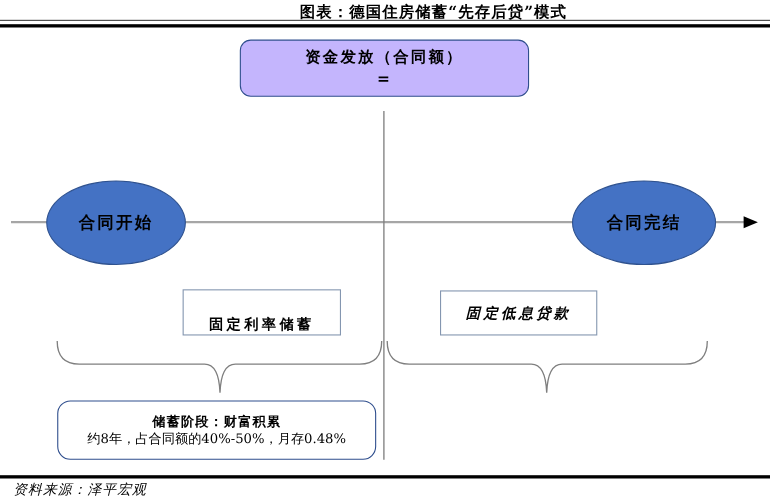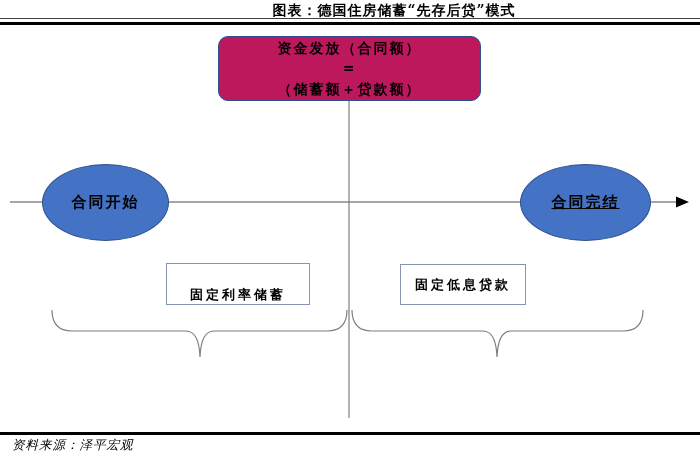--- a/index.html
+++ b/index.html
@@ -30,54 +30,54 @@
     left: 12px; top: 437px;
     font-size: 12.5px;
     font-style: italic;
     letter-spacing: 1px;
   }
   svg.lines { position: absolute; left: 0; top: 0; z-index: 1; }
 
   .topbox {
     position: absolute;
     left: 218px; top: 36px;
-    width: 263px; height: 65px;
-    background: #be185d;
+    width: 263px; height: 52px;
+    background: #c4b5fd;
     border: 1.6px solid #2F4E8D;
     border-radius: 10px;
     z-index: 2;
     display: flex; flex-direction: column;
     justify-content: center; align-items: center;
     font-size: 14px; font-weight: bold;
     letter-spacing: 2px; line-height: 1.45;
     box-sizing: border-box;
   }
   .ellipse {
     position: absolute; z-index: 2;
     border-radius: 50%;
     background: #4472C4;
     border: 1.6px solid #2F528F;
     display: flex; align-items: center; justify-content: center;
     color: #000000;
     font-size: 15px; font-weight: bold; letter-spacing: 2px;
     box-sizing: border-box;
   }
   .ellipse.start { left: 42px;  top: 164px; width: 127px; height: 77px; }
-  .ellipse.end   { left: 520px; top: 164px; width: 131px; height: 77px; text-decoration: underline; }
+  .ellipse.end   { left: 520px; top: 164px; width: 131px; height: 77px; }
 
   .phasebox {
     position: absolute; z-index: 2;
     background: #ffffff;
     border: 1.4px solid #8496B0;
     display: flex; align-items: center; justify-content: center;
     font-size: 13px; font-weight: bold; letter-spacing: 3px;
     box-sizing: border-box;
   }
   .phasebox.save { left: 166px; top: 263px; width: 144px; height: 42px; align-items: flex-end; }
-  .phasebox.loan { left: 400px; top: 264px; width: 126px; height: 41px; }
+  .phasebox.loan { left: 400px; top: 264px; width: 143px; height: 41px; font-style: italic; }
 
   .detailbox {
     position: absolute; z-index: 2;
     background: #ffffff;
     border: 1.5px solid #2F4E8D;
     border-radius: 12px;
     display: flex; flex-direction: column;
     justify-content: center; align-items: center;
     text-align: center;
     font-size: 12px; line-height: 1.35;
@@ -105,34 +105,37 @@
     <line x1="349" y1="101" x2="349" y2="418" stroke="#7F7F7F" stroke-width="1.2"></line>
 
     <path d="M 52 310 Q 52 331 72 331 L 186 331 Q 199 331 200 357 Q 201 331 214 331 L 327 331 Q 347 331 347 310" fill="none" stroke="#7F7F7F" stroke-width="1.2"></path>
 
     <path d="M 352 310 Q 352 331 372 331 L 483 331 Q 496 331 497 357 Q 498 331 511 331 L 623 331 Q 643 331 643 310" fill="none" stroke="#7F7F7F" stroke-width="1.2"></path>
   </svg>
 
   <div class="topbox">
     <div>资金发放（合同额）</div>
     <div>=</div>
-    <div>（储蓄额＋贷款额）</div>
   </div>
 
   <div class="ellipse start">
     <span>合同开始</span>
   </div>
   <div class="ellipse end">
     <span>合同完结</span>
   </div>
 
   <div class="phasebox save">
     <span>固定利率储蓄</span>
   </div>
   <div class="phasebox loan">
     <span>固定低息贷款</span>
   </div>
 
+  <div class="detailbox save">
+    <div class="dtitle">储蓄阶段：财富积累</div>
+    <div>约8年，占合同额的40%-50%，月存0.48%</div>
+  </div>
 
   <div class="rule-bottom"></div>
   <div class="source">资料来源：泽平宏观</div>
 
 </div>
 
 </body></html>

